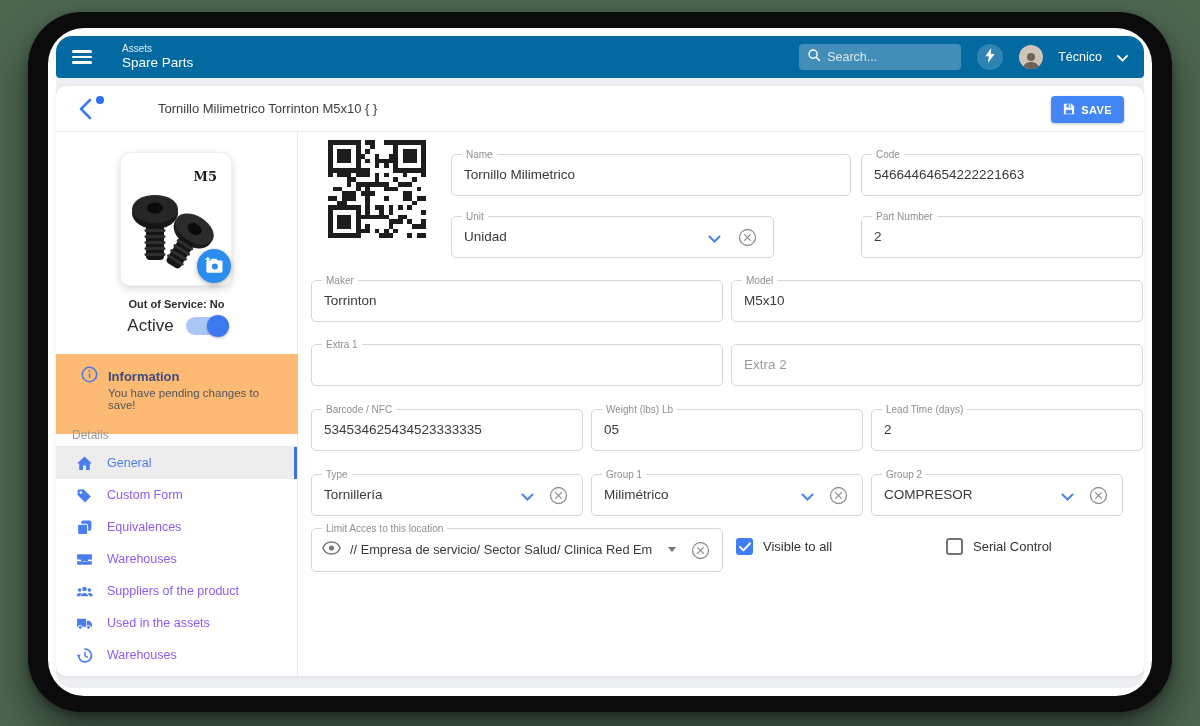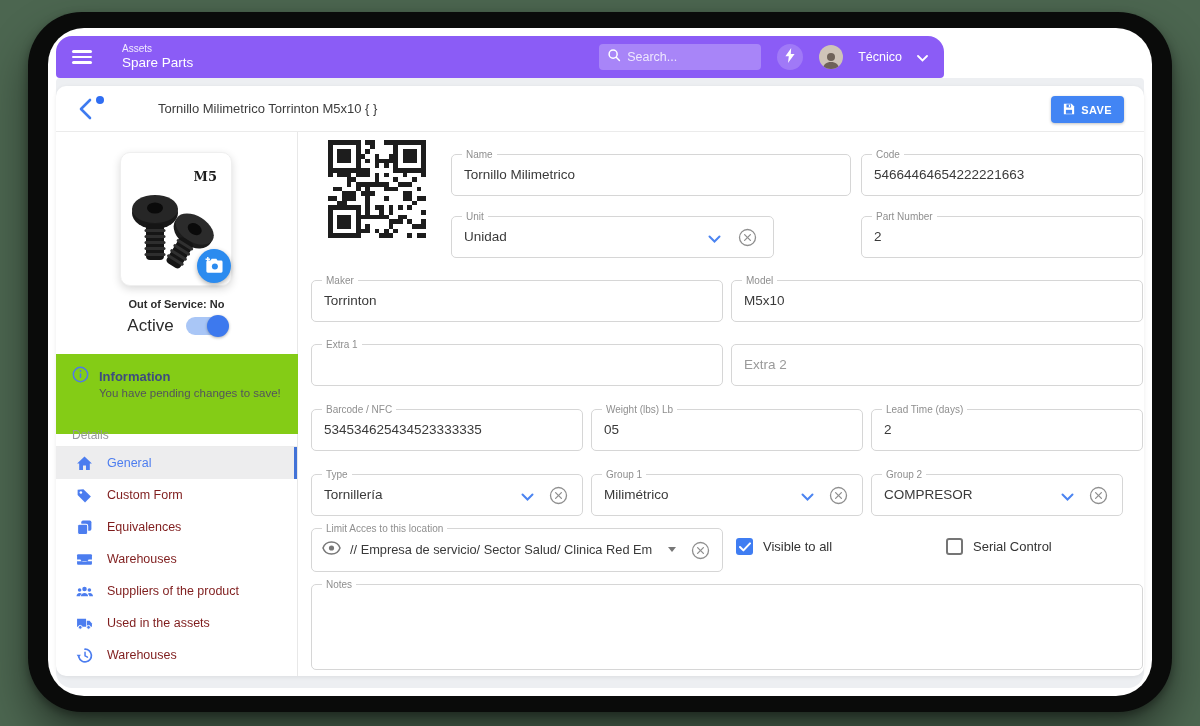--- a/index.html
+++ b/index.html
@@ -6,22 +6,22 @@
   html,body { width:1200px; height:726px; overflow:hidden; }
   body { background:#4c6650; font-family:"Liberation Sans", sans-serif; position:relative; }
 
   .frame { position:absolute; left:28px; top:12px; width:1144px; height:700px;
            background:#0a0b0a; border-radius:54px;
            box-shadow:0 24px 44px rgba(0,0,0,.45), 0 4px 10px rgba(0,0,0,.35); }
   .screen { position:absolute; left:20px; top:16px; width:1104px; height:668px;
             background:#ffffff; border-radius:36px; overflow:hidden; }
 
   
-  .appbar { position:absolute; left:8px; top:8px; width:888px; height:42px;
-            background:#8b5cf6; border-radius:16px 16px 4px 4px;
+  .appbar { position:absolute; left:8px; top:8px; width:1088px; height:42px;
+            background:#0369a1; border-radius:16px 16px 4px 4px;
             display:flex; align-items:center; padding:0 16px; gap:16px; }
   .hamburger { width:26px; height:26px; display:flex; flex-direction:column; justify-content:center; gap:3px; cursor:pointer; }
   .hamburger span { display:block; width:20px; height:2.6px; background:#fff; border-radius:2px; }
   .appbar-titles { line-height:1.15; margin-left:8px; }
   .appbar-section { font-size:10px; color:rgba(255,255,255,.88); }
   .appbar-page { font-size:13.5px; color:#fff; }
   .appbar-spacer { flex:1; }
   .search-pill { width:162px; height:26px; background:rgba(255,255,255,.25); border-radius:4px;
                  display:flex; align-items:center; padding:0 8px; gap:6px; }
   .search-pill input { border:none; outline:none; background:transparent; color:#fff; font-size:12.5px; width:120px; }
@@ -61,33 +61,33 @@
   .oos-text { position:absolute; left:0; top:166px; width:100%; text-align:center;
               font-size:11px; font-weight:bold; color:#2c2c2c; }
   .active-row { position:absolute; left:0; top:184px; width:100%; display:flex; align-items:center;
                 justify-content:center; gap:12px; }
   .active-label { font-size:17px; color:#2b2b2b; }
   .toggle { position:relative; width:40px; height:18px; cursor:pointer; }
   .toggle .track { position:absolute; inset:0; background:#a9c6f6; border-radius:9px; }
   .toggle .knob { position:absolute; right:-3px; top:-2px; width:22px; height:22px; border-radius:50%;
                   background:#3d79ee; box-shadow:0 1px 3px rgba(0,0,0,.3); }
 
-  .info-alert { position:absolute; left:0; top:222px; width:242px; height:80px; background:#84cc16; padding:12px 16px; }
+  .info-alert { position:absolute; left:0; top:222px; width:242px; height:80px; background:#fdba74; padding:12px 25px; }
   .info-head { display:flex; align-items:center; gap:10px; }
   .info-title { font-size:13px; font-weight:bold; color:#3d4c7e; }
   .info-msg { margin-left:27px; font-size:11.5px; color:#53545c; }
 
   .details-label { position:absolute; left:16px; top:296px; font-size:12px; color:#97999c; }
   .sidebar-div { position:absolute; left:0; top:314px; width:100%; height:1px; background:#ececec; }
 
   .menu { position:absolute; left:0; top:315px; width:100%; }
   .menu-item { position:relative; height:32px; display:flex; align-items:center; gap:14px;
                padding-left:20px; cursor:pointer; }
   .menu-item .mi-icon { width:17px; height:17px; color:#4c7def; flex:0 0 17px; display:flex; align-items:center; }
-  .menu-item .mi-label { font-size:12.5px; color:#7f1d1d; }
+  .menu-item .mi-label { font-size:12.5px; color:#8b5cf6; }
   .menu-item.active { background:#ededee; }
   .menu-item.active::after { content:""; position:absolute; right:0; top:0; bottom:0; width:3px; background:#4272d7; }
   .menu-item.active .mi-label { color:#4c7def; }
 
   
   .content { position:absolute; left:252px; top:46px; width:836px; height:544px; }
   .qr-box { position:absolute; left:20px; top:8px; width:98px; height:98px; cursor:pointer; }
   .field { position:absolute; border:1px solid #d6d6d6; border-radius:5px; background:#fff; }
   .flabel { position:absolute; top:-7px; left:10px; font-size:10px; color:#8f8f8f; background:#fff;
             padding:0 4px; line-height:13px; white-space:nowrap; }
@@ -678,23 +678,19 @@
             </span>
             <span class="chk-label">Visible to all</span>
           </div>
           <div class="chk-row" style="left:638px; top:406px;">
             <span class="chk">
               
             </span>
             <span class="chk-label">Serial Control</span>
           </div>
 
-          <div class="field" style="left:3px; top:452px; width:832px; height:86px;">
-            <span class="flabel">Notes</span>
-            <div class="fvalue" style="line-height:20px; top:8px;"></div>
-          </div>
 
         </div>
       </div>
     </div>
 
   </div>
 </div>
 
 </body></html>

